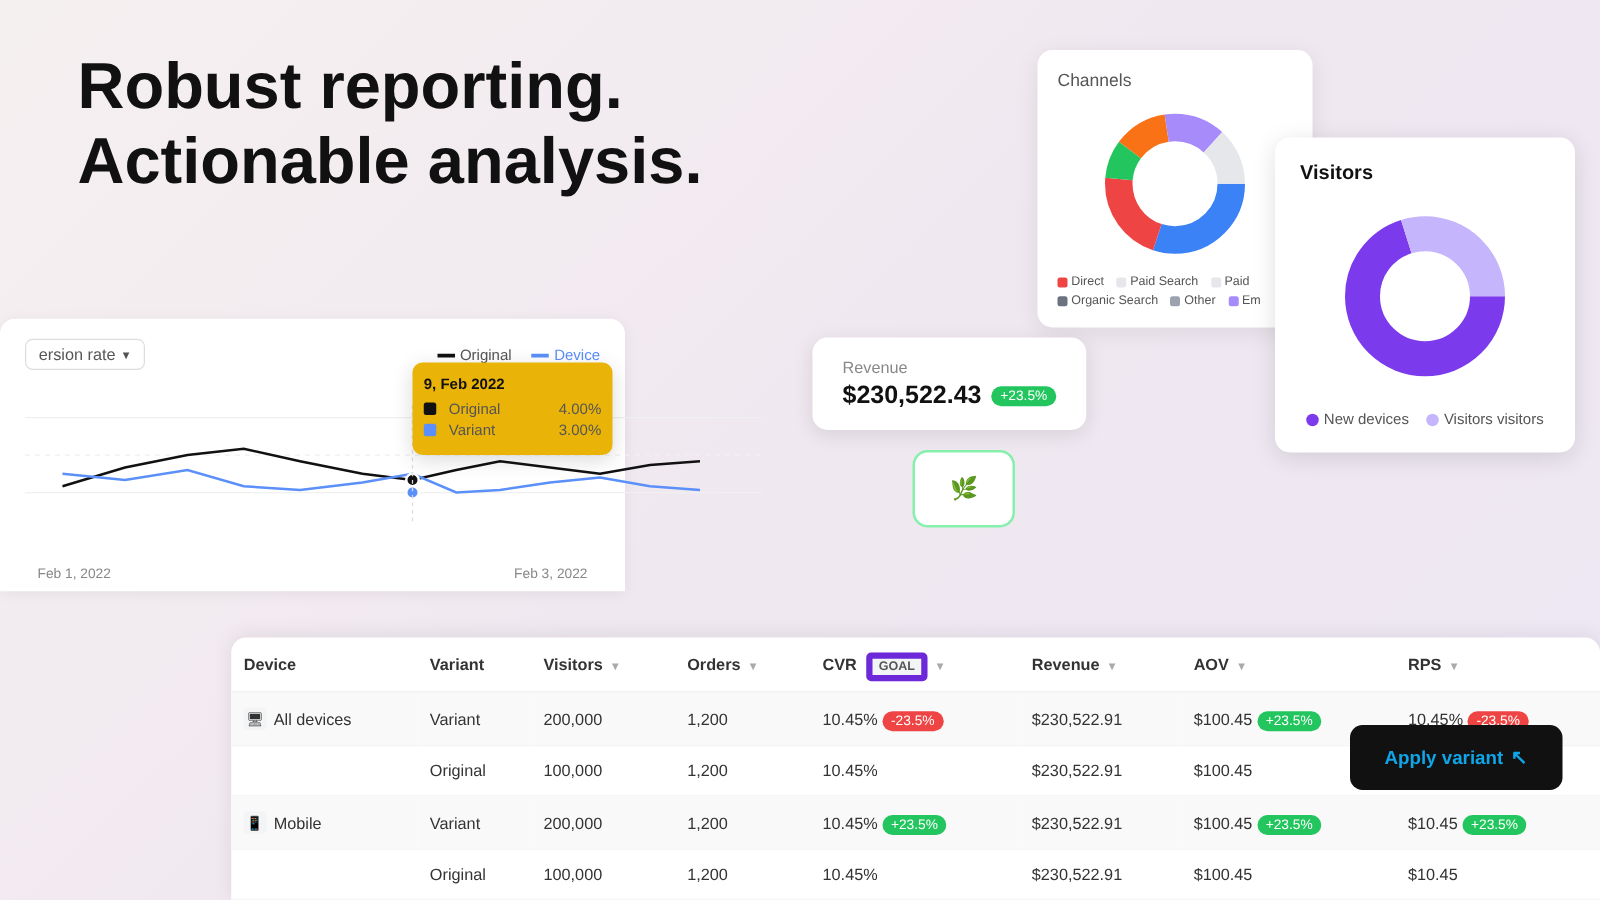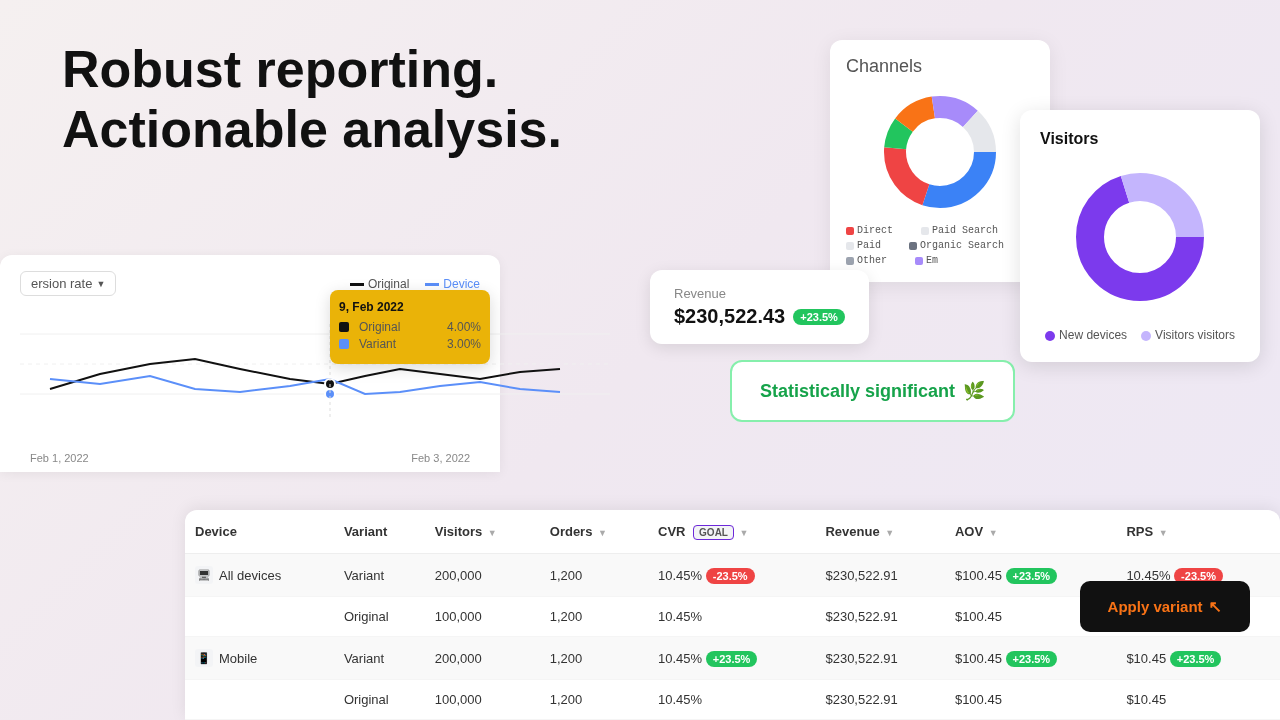--- a/index.html
+++ b/index.html
@@ -30,21 +30,21 @@
       position: absolute;
       top: 40px;
       right: 230px;
       width: 220px;
       background: white;
       border-radius: 12px;
       box-shadow: 0 4px 20px rgba(0,0,0,0.08);
       padding: 16px;
     }
     .channels-title {
-      font-size: 18px;
+      font-size: 14px;
       color: #555;
       margin-bottom: 10px;
     }
     .donut-channels {
       display: flex;
       justify-content: center;
       margin-top: 4px;
     }
 
     
@@ -107,29 +107,29 @@
       font-weight: 700;
       color: #111;
       display: flex;
       align-items: center;
       gap: 8px;
     }
     .badge-green {
       background: #22c55e;
       color: white;
       font-size: 11px;
-      font-weight: 700;
+      font-weight: 400;
       padding: 2px 7px;
       border-radius: 20px;
     }
     .badge-red {
       background: #ef4444;
       color: white;
       font-size: 11px;
-      font-weight: 700;
+      font-weight: 400;
       padding: 2px 7px;
       border-radius: 20px;
     }
 
     
     .stat-sig-card {
       position: absolute;
       top: 360px;
       left: 730px;
       background: white;
@@ -266,21 +266,21 @@
       white-space: nowrap;
     }
     td {
       padding: 12px 10px;
       color: #333;
       border-bottom: 1px solid #f5f5f5;
       white-space: nowrap;
     }
     .goal-badge {
       background: #f3f4f6;
-      border: 1px solid #6d28d9;
+      border: 5px solid #6d28d9;
       color: #555;
       font-size: 10px;
       padding: 1px 5px;
       border-radius: 4px;
       margin-left: 4px;
     }
     .device-icon {
       display: inline-flex;
       align-items: center;
       gap: 6px;
@@ -302,42 +302,41 @@
     }
     .row-highlight {
       background: #f9f9f9;
     }
     
     .apply-btn {
       position: absolute;
       bottom: 88px;
       right: 30px;
       background: #111;
-      color: #f97316;
+      color: #0ea5e9;
       border: none;
       border-radius: 10px;
       padding: 16px 28px;
       font-size: 15px;
       font-weight: 600;
       cursor: pointer;
       z-index: 20;
       display: flex;
       align-items: center;
       gap: 6px;
     }
 
     
     .channels-legend {
       display: flex;
       flex-wrap: wrap;
-      gap: 4px 28px;
+      gap: 4px 10px;
       font-size: 10px;
       color: #555;
       margin-top: 8px;
-      font-family: Liberation Mono, monospace;
     }
     .legend-item {
       display: flex;
       align-items: center;
       gap: 3px;
     }
     .legend-sq {
       width: 8px;
       height: 8px;
       border-radius: 2px;
@@ -396,21 +395,20 @@
 <div class="revenue-card">
   <div class="revenue-label">Revenue</div>
   <div class="revenue-amount">
     <span>$230,522.43</span>
     <span class="badge-green">+23.5%</span>
   </div>
 </div>
 
 <div class="stat-sig-card">
   <div class="stat-sig-text">
-    <span>Statistically significant</span>
     <span style="font-size:18px;">🌿</span>
   </div>
 </div>
 
 <div class="chart-container">
   <div class="chart-header">
     <div class="chart-filter">
       <span>ersion rate</span>
       <span style="font-size:9px;">▼</span>
     </div>

